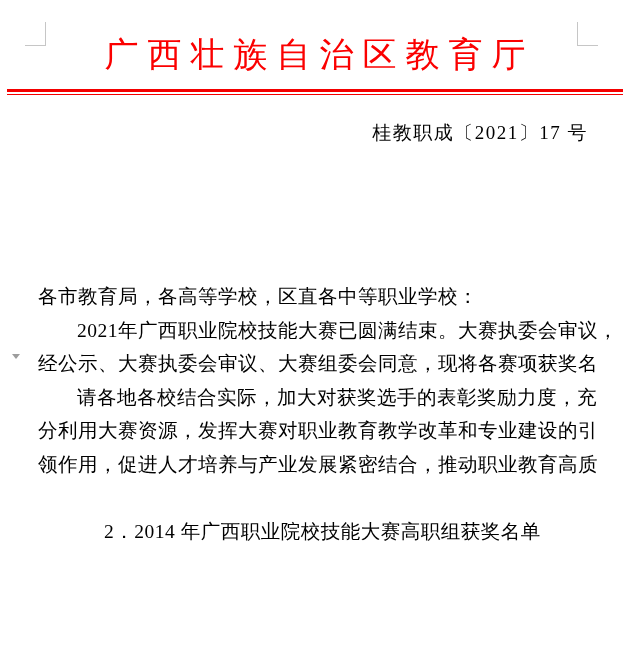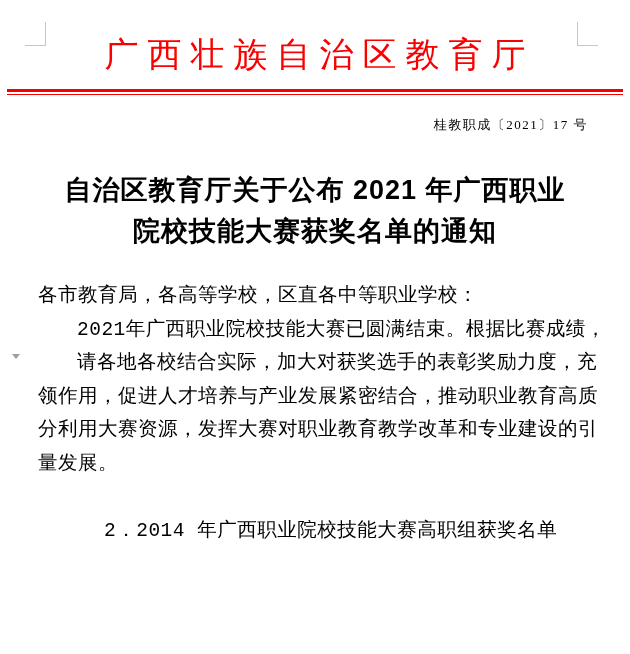--- a/index.html
+++ b/index.html
@@ -26,42 +26,42 @@
   }
   
   .red-rule{
     position:absolute;top:89px;left:7px;right:7px;
     height:2px;
     border-top-width:3px;border-top-style:solid;
     border-bottom-width:1px;border-bottom-style:solid;
   }
   
   .doc-number{
-    position:absolute;top:114px;right:42px;
-    font-size:13px;line-height:22px;letter-spacing:1.5px;
+    position:absolute;top:122px;right:42px;
+    font-size:19px;line-height:22px;letter-spacing:1.5px;
     white-space:nowrap;
   }
   
   .title{
     position:absolute;top:170px;left:0;right:0;
     text-align:center;
     font-family:"Liberation Sans","DejaVu Sans",sans-serif;
     font-weight:bold;
     font-size:27px;line-height:41px;
     letter-spacing:1px;
     white-space:nowrap;
   }
   
   .body-block{
     position:absolute;top:280px;left:38px;right:34px;
     font-size:19.5px;line-height:33.5px;
     letter-spacing:0.5px;
     white-space:nowrap;
   }
-  .body-block .line{height:33.5px;font-family:Liberation Mono, monospace;}
+  .body-block .line{height:33.5px;}
   .ind2{text-indent:39px;}
   .spacer-line{height:33.5px;}
   .attach-1{margin-left:40px;}
   .attach-2{margin-left:66px;}
   
   .cursor-artifact{
     position:absolute;left:12px;top:354px;
     width:0;height:0;
     border-left:4px solid transparent;
     border-right:4px solid transparent;
@@ -75,31 +75,27 @@
 
   <div class="crop-mark tl"></div>
   <div class="crop-mark tr"></div>
 
   <div class="agency" style="color: rgb(251, 0, 0);">广西壮族自治区教育厅</div>
 
   <div class="red-rule" style="border-top-color: rgb(244, 0, 0); border-bottom-color: rgb(244, 0, 0);"></div>
 
   <div class="doc-number">桂教职成〔2021〕17 号</div>
 
-  <div class="title">
-    <div>自治区教育厅关于公布 2021 年广西职业</div>
-    <div>院校技能大赛获奖名单的通知</div>
-  </div>
 
   <div class="body-block">
     <div class="line">各市教育局，各高等学校，区直各中等职业学校：</div>
-    <div class="line ind2">2021年广西职业院校技能大赛已圆满结束。根据比赛成绩，</div>
+    <div class="line ind2">2021年广西职业院校技能大赛已圆满结束。大赛执委会审议，</div>
+    <div class="line">经公示、大赛执委会审议、大赛组委会同意，现将各赛项获奖名</div>
     <div class="line ind2">请各地各校结合实际，加大对获奖选手的表彰奖励力度，充</div>
+    <div class="line">分利用大赛资源，发挥大赛对职业教育教学改革和专业建设的引</div>
     <div class="line">领作用，促进人才培养与产业发展紧密结合，推动职业教育高质</div>
-    <div class="line">分利用大赛资源，发挥大赛对职业教育教学改革和专业建设的引</div>
-    <div class="line">量发展。</div>
     <div class="spacer-line"></div>
     <div class="line attach-2">2．2014 年广西职业院校技能大赛高职组获奖名单</div>
   </div>
 
   <div class="cursor-artifact"></div>
 
 </div>
 
 </body></html>

